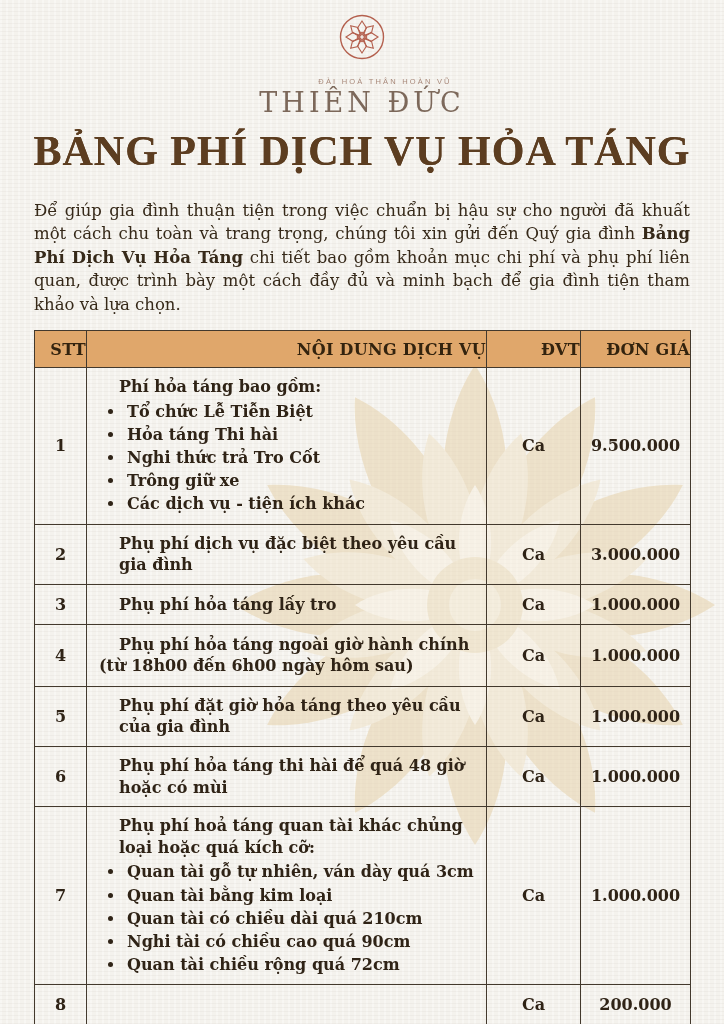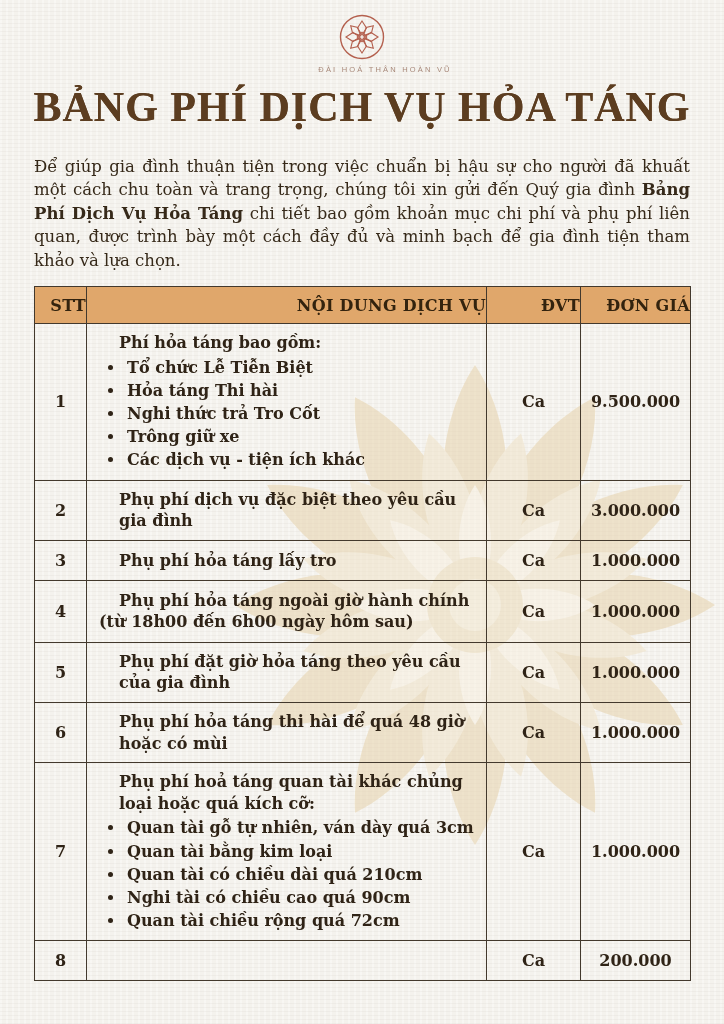--- a/index.html
+++ b/index.html
@@ -29,21 +29,21 @@
     pointer-events: none;
   }
   .content { position: relative; z-index: 1; }
 
   
   .logo-block { text-align: center; padding-top: 13px; }
   .emblem { display: block; margin: 0 auto; }
   .logo-tagline-top {
     font-family: "Liberation Sans", sans-serif;
     font-size: 7.5px; letter-spacing: 2.2px;
-    color: #a8897a; margin-top: 4px; padding-left: 46px;
+    color: #a8897a; margin-top: 16px; padding-left: 46px;
   }
   .logo-brand {
     font-size: 27px; letter-spacing: 4px;
     color: #7c685a; margin-top: 1px; font-weight: 400;
   }
   .logo-tagline-bottom {
     font-family: "Liberation Sans", sans-serif;
     font-size: 9px; letter-spacing: 2.8px; font-weight: bold;
     color: #8d7866; margin-top: 3px;
   }
@@ -171,20 +171,21 @@
             <path d="M16,0 L9,4.5 L2,0 L9,-4.5 Z"></path>
             <path d="M-11.3,-11.3 L-4.2,-9.5 L-1.5,-1.5 L-9.5,-4.2 Z"></path>
             <path d="M11.3,-11.3 L4.2,-9.5 L1.5,-1.5 L9.5,-4.2 Z"></path>
             <path d="M-11.3,11.3 L-4.2,9.5 L-1.5,1.5 L-9.5,4.2 Z"></path>
             <path d="M11.3,11.3 L4.2,9.5 L1.5,1.5 L9.5,4.2 Z"></path>
             <rect x="-3.4" y="-3.4" width="6.8" height="6.8" transform="rotate(45)"></rect>
           </g>
         </g>
       </svg>
       <div class="logo-tagline-top">ĐÀI HOÁ THÂN HOÀN VŨ</div>
+      <div class="logo-brand">THIÊN ĐỨC</div>
     </div>
 
     <div class="doc-title">BẢNG PHÍ DỊCH VỤ HỎA TÁNG</div>
 
     <div class="body-text">
       <p class="intro"><span>Để giúp gia đình thuận tiện trong việc chuẩn bị hậu sự cho người đã khuất một cách chu toàn và trang trọng, chúng tôi xin gửi đến Quý gia đình </span><b>Bảng Phí Dịch Vụ Hỏa Táng</b><span> chi tiết bao gồm khoản mục chi phí và phụ phí liên quan, được trình bày một cách đầy đủ và minh bạch để gia đình tiện tham khảo và lựa chọn.</span></p>
     </div>
 
     <table class="price-table">
       <colgroup>

